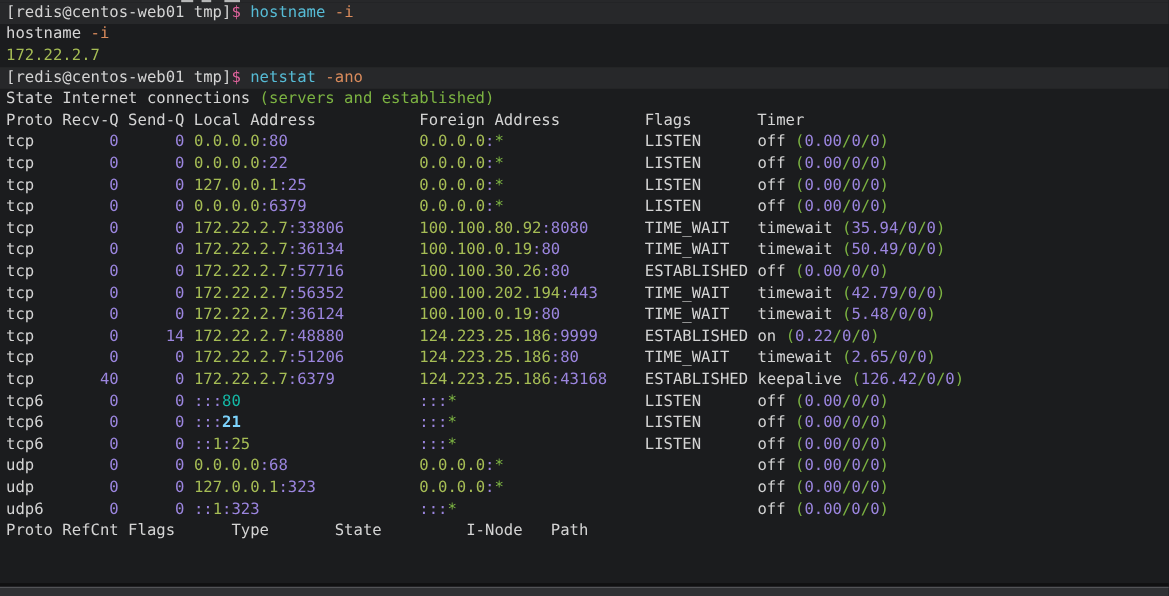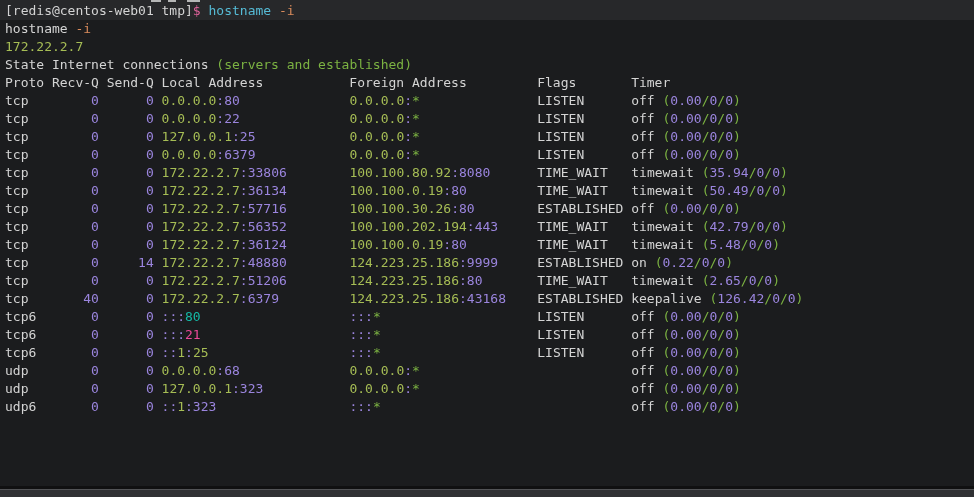--- a/index.html
+++ b/index.html
@@ -16,21 +16,21 @@
   .line { height:18px; padding-left:5px; white-space:pre; width:974px; }
   .line.cmd { background:#27282a; }
   .pink   { color:#e0639c; }
   .cyan   { color:#56bbd5; }
   .orange { color:#d98b5c; }
   .green  { color:#7cb342; }
   .lime   { color:#a6bd55; }
   .limeU  { color:#a6bd55; text-underline-offset:3px; text-decoration-thickness:1px; }
   .purple { color:#9b85de; }
   .pinkp  { color:#14b8a6; }
-  .bluep  { color:#ec4899; }
+  .bluep  { color:#7dd3fc;font-weight:bold; }
   
   #prev-line-sliver { position:absolute; top:0; left:0; width:974px; height:2px; background:#27282a; }
   .frag { position:absolute; top:0; height:2px; background:#cfcfcf; opacity:.85; }
   .frag.f1 { left:151px; width:10px; }
   .frag.f2 { left:168px; width:8px; }
   .frag.f3 { left:187px; width:13px; }
   
   #bottom-gap { position:absolute; top:486px; left:0; width:974px; height:3px; background:#101011; }
   #bottom-bar { position:absolute; top:489px; left:0; width:974px; height:8px; background:#303134; border-top:1px solid #525356; }
 </style>
@@ -40,36 +40,38 @@
 <div id="prev-line-sliver">
   <span class="frag f1"></span>
   <span class="frag f2"></span>
   <span class="frag f3"></span>
 </div>
 
 <div id="terminal">
     <div class="line cmd"><span>[redis@centos-web01 tmp]</span><span class="pink">$</span><span> </span><span class="cyan">hostname</span><span> </span><span class="orange">-i</span></div>
     <div class="line"><span>hostname </span><span class="orange">-i</span></div>
     <div class="line"><span class="limeU">172.22.2.7</span></div>
+    <div class="line cmd"><span>[redis@centos-web01 tmp]</span><span class="pink">$</span><span> </span><span class="cyan">netstat</span><span> </span><span class="orange">-ano</span></div>
     <div class="line"><span>State Internet connections </span><span class="green">(servers and established)</span></div>
     <div class="line"><span>Proto Recv-Q Send-Q Local Address           Foreign Address         Flags       Timer</span></div>
     <div class="line"><span>tcp</span><span>        </span><span class="purple">0</span><span>      </span><span class="purple">0</span><span> </span><span class="limeU">0.0.0.0</span><span class="purple">:80</span><span>              </span><span class="limeU">0.0.0.0</span><span class="purple">:</span><span class="green">*</span><span>               </span><span>LISTEN</span><span>      </span><span>off</span><span> </span><span class="green">(</span><span class="purple">0.00</span><span class="green">/</span><span class="purple">0</span><span class="green">/</span><span class="purple">0</span><span class="green">)</span></div>
     <div class="line"><span>tcp</span><span>        </span><span class="purple">0</span><span>      </span><span class="purple">0</span><span> </span><span class="limeU">0.0.0.0</span><span class="purple">:22</span><span>              </span><span class="limeU">0.0.0.0</span><span class="purple">:</span><span class="green">*</span><span>               </span><span>LISTEN</span><span>      </span><span>off</span><span> </span><span class="green">(</span><span class="purple">0.00</span><span class="green">/</span><span class="purple">0</span><span class="green">/</span><span class="purple">0</span><span class="green">)</span></div>
     <div class="line"><span>tcp</span><span>        </span><span class="purple">0</span><span>      </span><span class="purple">0</span><span> </span><span class="limeU">127.0.0.1</span><span class="purple">:25</span><span>            </span><span class="limeU">0.0.0.0</span><span class="purple">:</span><span class="green">*</span><span>               </span><span>LISTEN</span><span>      </span><span>off</span><span> </span><span class="green">(</span><span class="purple">0.00</span><span class="green">/</span><span class="purple">0</span><span class="green">/</span><span class="purple">0</span><span class="green">)</span></div>
     <div class="line"><span>tcp</span><span>        </span><span class="purple">0</span><span>      </span><span class="purple">0</span><span> </span><span class="limeU">0.0.0.0</span><span class="purple">:6379</span><span>            </span><span class="limeU">0.0.0.0</span><span class="purple">:</span><span class="green">*</span><span>               </span><span>LISTEN</span><span>      </span><span>off</span><span> </span><span class="green">(</span><span class="purple">0.00</span><span class="green">/</span><span class="purple">0</span><span class="green">/</span><span class="purple">0</span><span class="green">)</span></div>
     <div class="line"><span>tcp</span><span>        </span><span class="purple">0</span><span>      </span><span class="purple">0</span><span> </span><span class="limeU">172.22.2.7</span><span class="purple">:33806</span><span>        </span><span class="limeU">100.100.80.92</span><span class="purple">:8080</span><span>      </span><span>TIME_WAIT</span><span>   </span><span>timewait</span><span> </span><span class="green">(</span><span class="purple">35.94</span><span class="green">/</span><span class="purple">0</span><span class="green">/</span><span class="purple">0</span><span class="green">)</span></div>
     <div class="line"><span>tcp</span><span>        </span><span class="purple">0</span><span>      </span><span class="purple">0</span><span> </span><span class="limeU">172.22.2.7</span><span class="purple">:36134</span><span>        </span><span class="limeU">100.100.0.19</span><span class="purple">:80</span><span>         </span><span>TIME_WAIT</span><span>   </span><span>timewait</span><span> </span><span class="green">(</span><span class="purple">50.49</span><span class="green">/</span><span class="purple">0</span><span class="green">/</span><span class="purple">0</span><span class="green">)</span></div>
     <div class="line"><span>tcp</span><span>        </span><span class="purple">0</span><span>      </span><span class="purple">0</span><span> </span><span class="limeU">172.22.2.7</span><span class="purple">:57716</span><span>        </span><span class="limeU">100.100.30.26</span><span class="purple">:80</span><span>        </span><span>ESTABLISHED</span><span> </span><span>off</span><span> </span><span class="green">(</span><span class="purple">0.00</span><span class="green">/</span><span class="purple">0</span><span class="green">/</span><span class="purple">0</span><span class="green">)</span></div>
     <div class="line"><span>tcp</span><span>        </span><span class="purple">0</span><span>      </span><span class="purple">0</span><span> </span><span class="limeU">172.22.2.7</span><span class="purple">:56352</span><span>        </span><span class="limeU">100.100.202.194</span><span class="purple">:443</span><span>     </span><span>TIME_WAIT</span><span>   </span><span>timewait</span><span> </span><span class="green">(</span><span class="purple">42.79</span><span class="green">/</span><span class="purple">0</span><span class="green">/</span><span class="purple">0</span><span class="green">)</span></div>
     <div class="line"><span>tcp</span><span>        </span><span class="purple">0</span><span>      </span><span class="purple">0</span><span> </span><span class="limeU">172.22.2.7</span><span class="purple">:36124</span><span>        </span><span class="limeU">100.100.0.19</span><span class="purple">:80</span><span>         </span><span>TIME_WAIT</span><span>   </span><span>timewait</span><span> </span><span class="green">(</span><span class="purple">5.48</span><span class="green">/</span><span class="purple">0</span><span class="green">/</span><span class="purple">0</span><span class="green">)</span></div>
     <div class="line"><span>tcp</span><span>        </span><span class="purple">0</span><span>     </span><span class="purple">14</span><span> </span><span class="limeU">172.22.2.7</span><span class="purple">:48880</span><span>        </span><span class="limeU">124.223.25.186</span><span class="purple">:9999</span><span>     </span><span>ESTABLISHED</span><span> </span><span>on</span><span> </span><span class="green">(</span><span class="purple">0.22</span><span class="green">/</span><span class="purple">0</span><span class="green">/</span><span class="purple">0</span><span class="green">)</span></div>
     <div class="line"><span>tcp</span><span>        </span><span class="purple">0</span><span>      </span><span class="purple">0</span><span> </span><span class="limeU">172.22.2.7</span><span class="purple">:51206</span><span>        </span><span class="limeU">124.223.25.186</span><span class="purple">:80</span><span>       </span><span>TIME_WAIT</span><span>   </span><span>timewait</span><span> </span><span class="green">(</span><span class="purple">2.65</span><span class="green">/</span><span class="purple">0</span><span class="green">/</span><span class="purple">0</span><span class="green">)</span></div>
     <div class="line"><span>tcp</span><span>       </span><span class="purple">40</span><span>      </span><span class="purple">0</span><span> </span><span class="limeU">172.22.2.7</span><span class="purple">:6379</span><span>         </span><span class="limeU">124.223.25.186</span><span class="purple">:43168</span><span>    </span><span>ESTABLISHED</span><span> </span><span>keepalive</span><span> </span><span class="green">(</span><span class="purple">126.42</span><span class="green">/</span><span class="purple">0</span><span class="green">/</span><span class="purple">0</span><span class="green">)</span></div>
     <div class="line"><span>tcp6</span><span>       </span><span class="purple">0</span><span>      </span><span class="purple">0</span><span> </span><span class="purple">:::</span><span class="pinkp">80</span><span>                   </span><span class="purple">:::</span><span class="green">*</span><span>                    </span><span>LISTEN</span><span>      </span><span>off</span><span> </span><span class="green">(</span><span class="purple">0.00</span><span class="green">/</span><span class="purple">0</span><span class="green">/</span><span class="purple">0</span><span class="green">)</span></div>
     <div class="line"><span>tcp6</span><span>       </span><span class="purple">0</span><span>      </span><span class="purple">0</span><span> </span><span class="purple">:::</span><span class="bluep">21</span><span>                   </span><span class="purple">:::</span><span class="green">*</span><span>                    </span><span>LISTEN</span><span>      </span><span>off</span><span> </span><span class="green">(</span><span class="purple">0.00</span><span class="green">/</span><span class="purple">0</span><span class="green">/</span><span class="purple">0</span><span class="green">)</span></div>
     <div class="line"><span>tcp6</span><span>       </span><span class="purple">0</span><span>      </span><span class="purple">0</span><span> </span><span class="purple">::</span><span class="lime">1</span><span class="purple">:</span><span class="lime">25</span><span>                  </span><span class="purple">:::</span><span class="green">*</span><span>                    </span><span>LISTEN</span><span>      </span><span>off</span><span> </span><span class="green">(</span><span class="purple">0.00</span><span class="green">/</span><span class="purple">0</span><span class="green">/</span><span class="purple">0</span><span class="green">)</span></div>
     <div class="line"><span>udp</span><span>        </span><span class="purple">0</span><span>      </span><span class="purple">0</span><span> </span><span class="limeU">0.0.0.0</span><span class="purple">:68</span><span>              </span><span class="limeU">0.0.0.0</span><span class="purple">:</span><span class="green">*</span><span>                           </span><span>off</span><span> </span><span class="green">(</span><span class="purple">0.00</span><span class="green">/</span><span class="purple">0</span><span class="green">/</span><span class="purple">0</span><span class="green">)</span></div>
     <div class="line"><span>udp</span><span>        </span><span class="purple">0</span><span>      </span><span class="purple">0</span><span> </span><span class="limeU">127.0.0.1</span><span class="purple">:323</span><span>           </span><span class="limeU">0.0.0.0</span><span class="purple">:</span><span class="green">*</span><span>                           </span><span>off</span><span> </span><span class="green">(</span><span class="purple">0.00</span><span class="green">/</span><span class="purple">0</span><span class="green">/</span><span class="purple">0</span><span class="green">)</span></div>
     <div class="line"><span>udp6</span><span>       </span><span class="purple">0</span><span>      </span><span class="purple">0</span><span> </span><span class="purple">::</span><span class="lime">1</span><span class="purple">:323</span><span>                 </span><span class="purple">:::</span><span class="green">*</span><span>                                </span><span>off</span><span> </span><span class="green">(</span><span class="purple">0.00</span><span class="green">/</span><span class="purple">0</span><span class="green">/</span><span class="purple">0</span><span class="green">)</span></div>
+    <div class="line"><span>Proto RefCnt Flags      Type       State         I-Node   Path</span></div>
   </div>
 
 <div id="bottom-gap"></div>
 <div id="bottom-bar"></div>
 
 </body></html>

